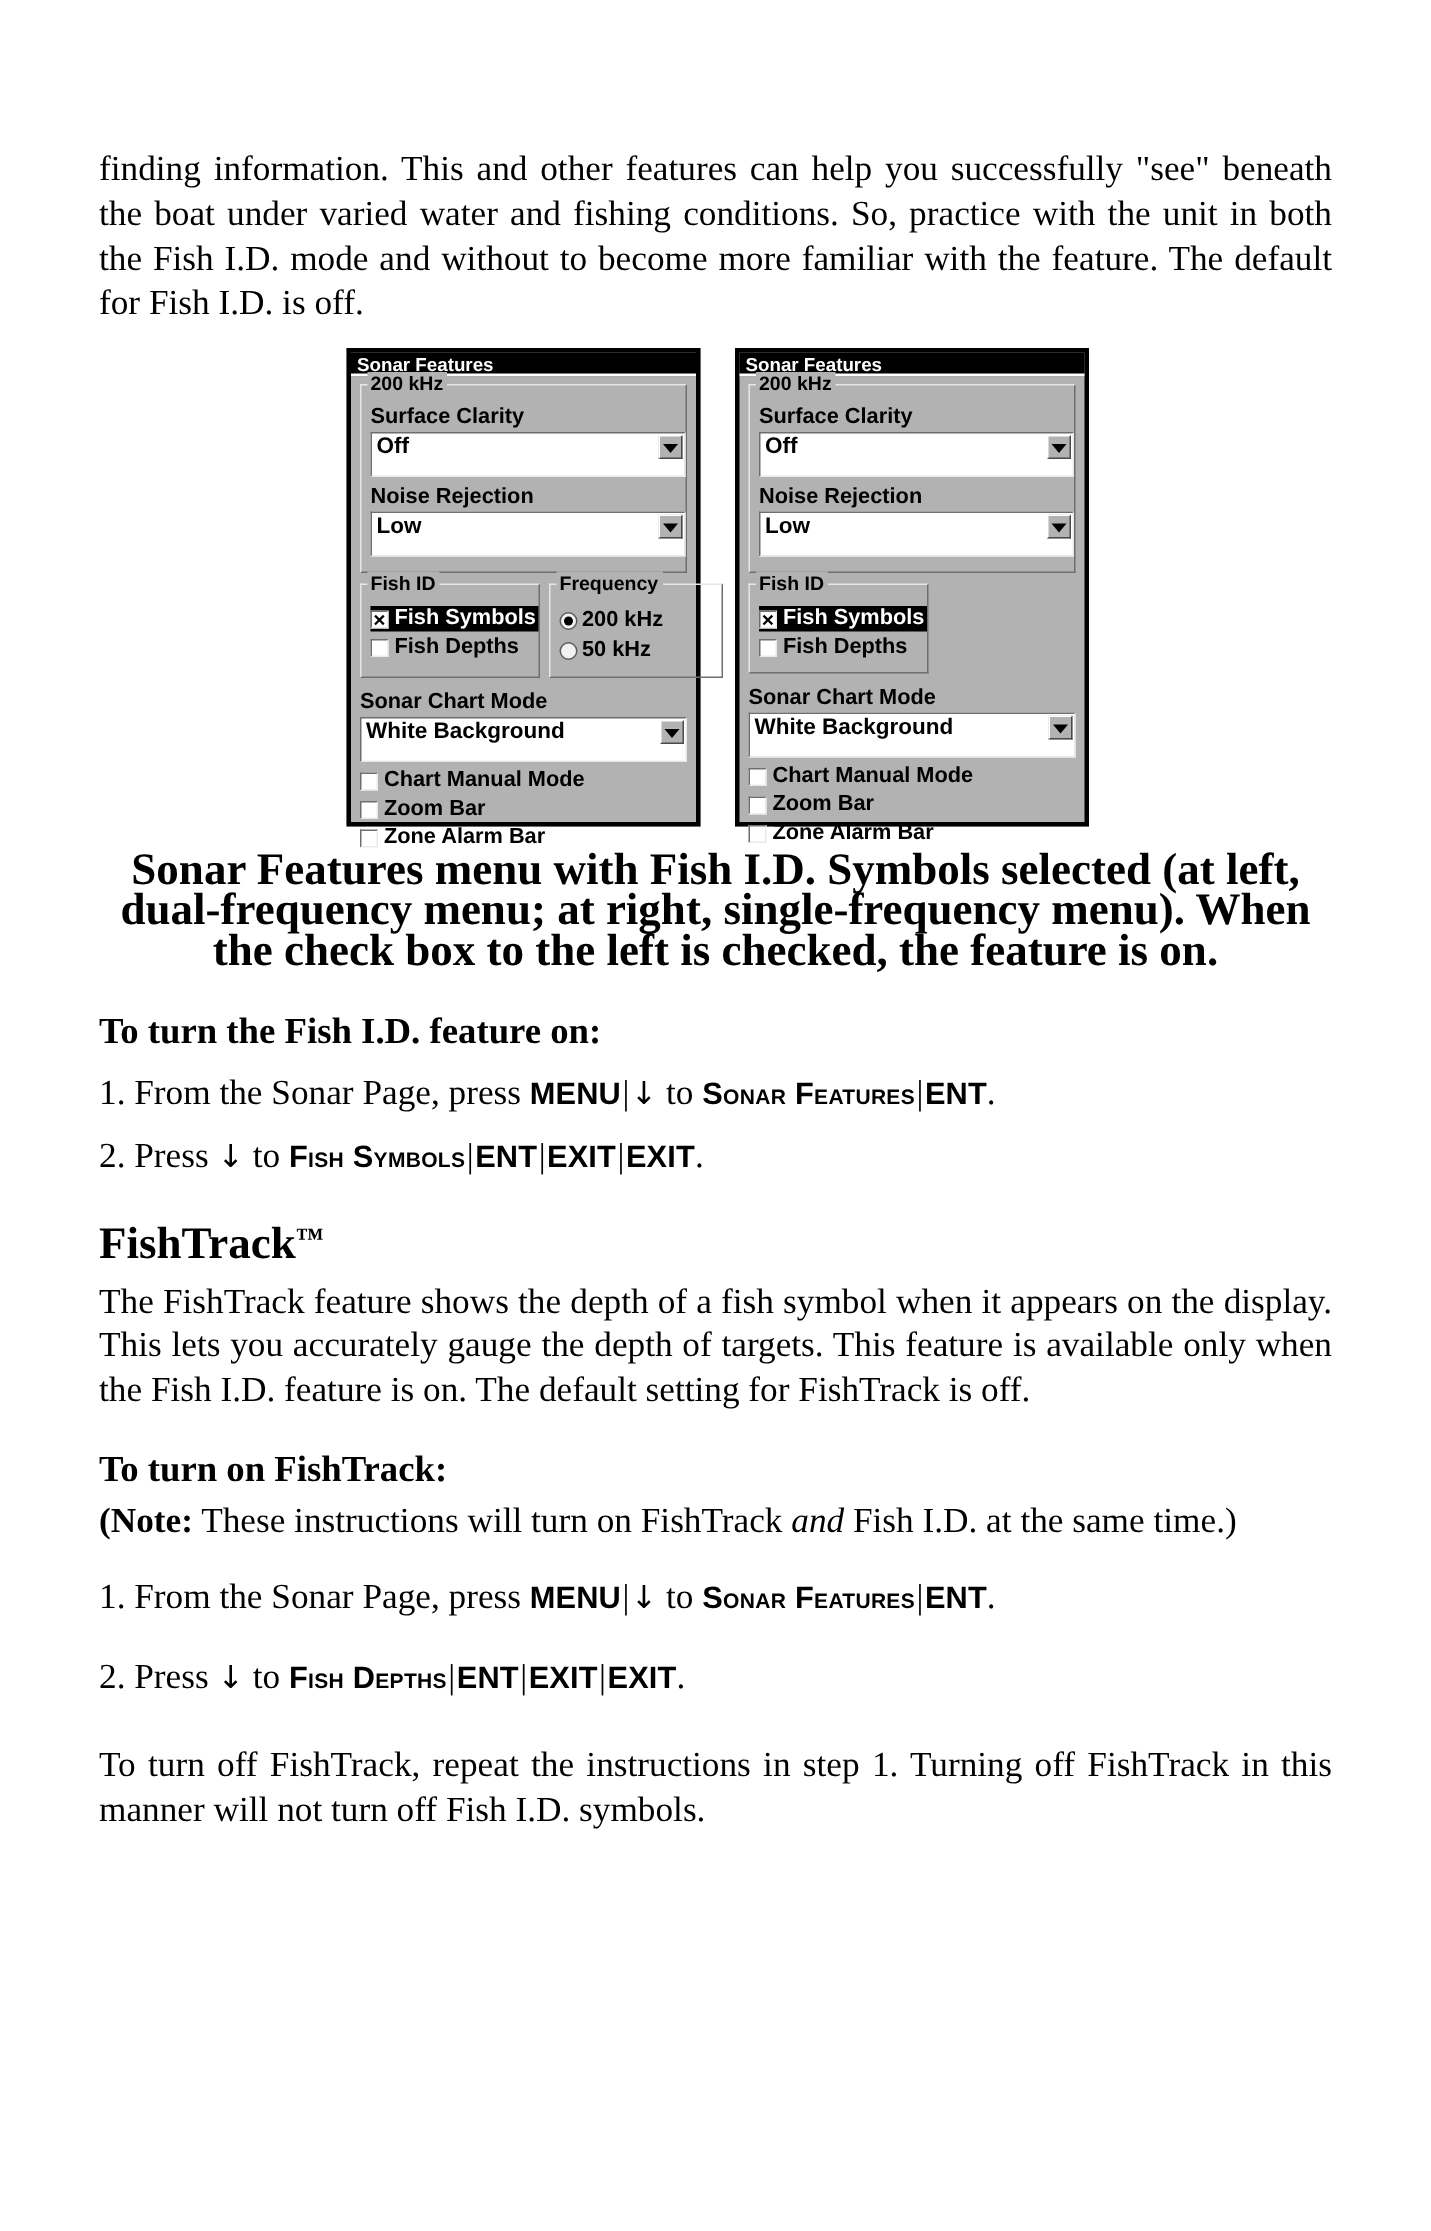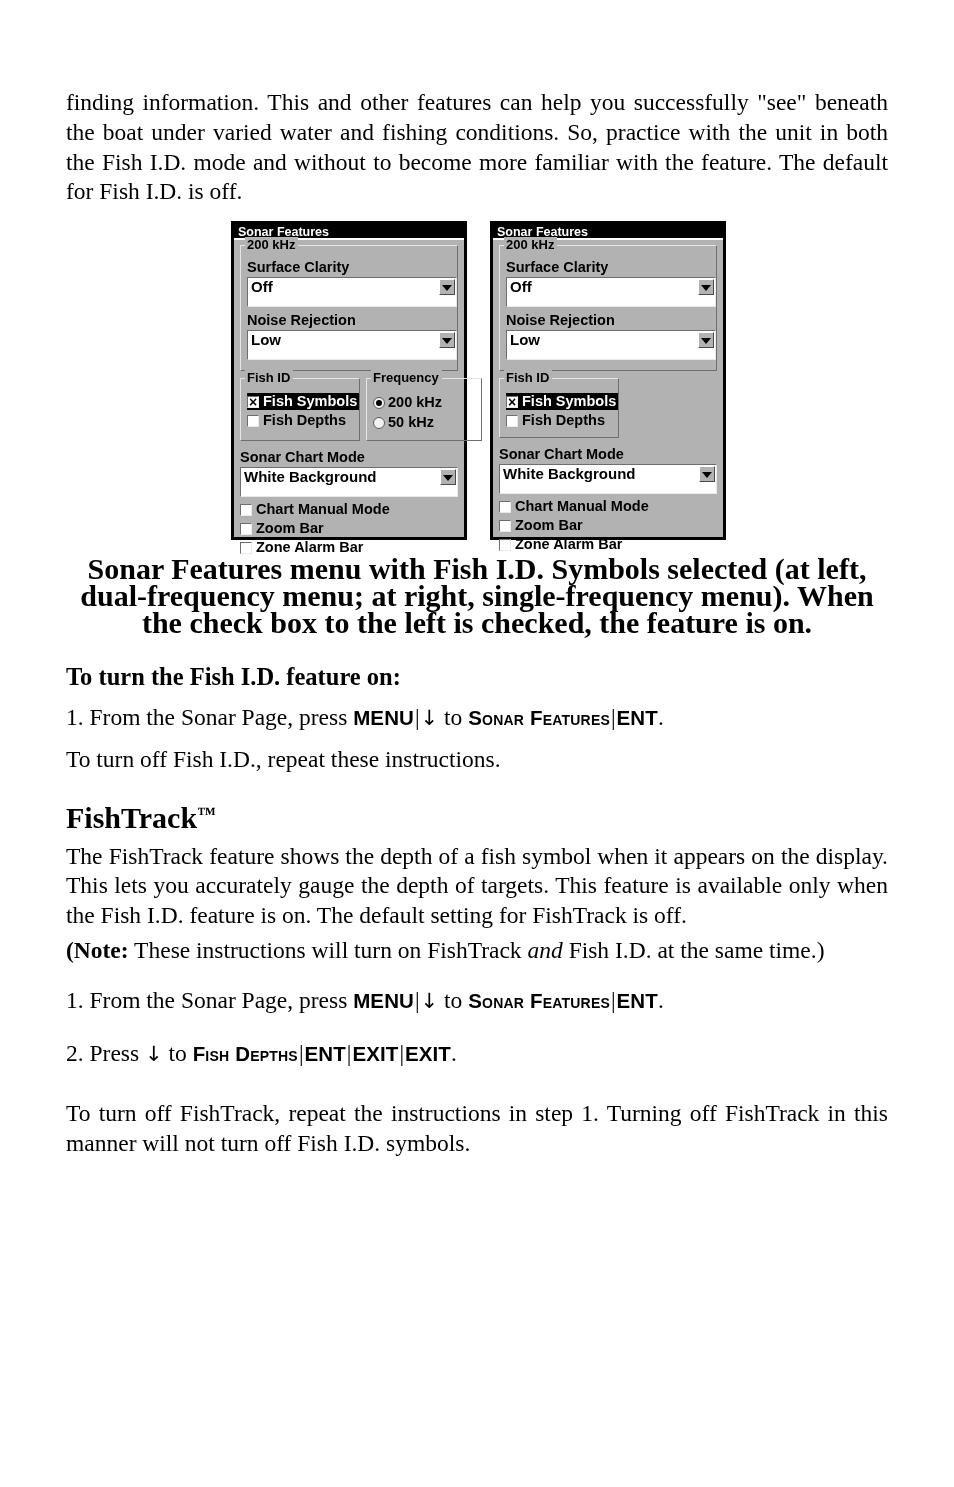--- a/index.html
+++ b/index.html
@@ -12,21 +12,21 @@
     height: 1487px;
     position: relative;
     font-family: "Liberation Serif", serif;
     color: #000000;
     overflow: hidden;
   }
 
   .page {
     position: absolute;
     left: 66px;
-    top: 0;
+    top: 11px;
     width: 822px;
   }
 
   
   p.body {
     font-size: 23.5px;
     line-height: 29.8px;
     text-align: justify;
     text-justify: inter-word;
     margin: 0;
@@ -390,27 +390,28 @@
     </div>
 
   </div>
 
   <p class="caption" style="margin-top:14px">Sonar Features menu with Fish I.D. Symbols selected (at left, dual-frequency menu; at right, single-frequency menu). When the check box to the left is checked, the feature is on.</p>
 
   <p class="h2" style="margin-top:26px">To turn the Fish I.D. feature on:</p>
 
   <p class="step" style="margin-top:11px"><span>1. From the Sonar Page, press </span><span class="key">MENU</span><span class="bar">|</span><span class="arrow">↓</span><span> to </span><span class="keysc">Sonar Features</span><span class="bar">|</span><span class="key">ENT</span><span>.</span></p>
 
-
-  <p class="step" style="margin-top:11px">To turn off Fish I.D., repeat these instructions.</p>
+  <p class="step" style="margin-top:11px"><span>2. Press </span><span class="arrow">↓</span><span> to </span><span class="keysc">Fish Symbols</span><span class="bar">|</span><span class="key">ENT</span><span class="bar">|</span><span class="key">EXIT</span><span class="bar">|</span><span class="key">EXIT</span><span>.</span></p>
+
 
   <p class="h1" style="margin-top:21px"><span>FishTrack</span><span class="tm">™</span></p>
 
   <p class="body" style="margin-top:6px">The FishTrack feature shows the depth of a fish symbol when it appears on the display. This lets you accurately gauge the depth of targets. This feature is available only when the Fish I.D. feature is on. The default setting for FishTrack is off.</p>
 
+  <p class="h2" style="margin-top:22px">To turn on FishTrack:</p>
 
   <p class="body" style="margin-top:5px"><span class="b">(Note:</span><span> These instructions will turn on FishTrack </span><span class="i">and</span><span> Fish I.D. at the same time.)</span></p>
 
   <p class="step" style="margin-top:20px"><span>1. From the Sonar Page, press </span><span class="key">MENU</span><span class="bar">|</span><span class="arrow">↓</span><span> to </span><span class="keysc">Sonar Features</span><span class="bar">|</span><span class="key">ENT</span><span>.</span></p>
 
   <p class="step" style="margin-top:22px"><span>2. Press </span><span class="arrow">↓</span><span> to </span><span class="keysc">Fish Depths</span><span class="bar">|</span><span class="key">ENT</span><span class="bar">|</span><span class="key">EXIT</span><span class="bar">|</span><span class="key">EXIT</span><span>.</span></p>
 
   <p class="body" style="margin-top:30px">To turn off FishTrack, repeat the instructions in step 1. Turning off FishTrack in this manner will not turn off Fish I.D. symbols.</p>
 
 </div>

